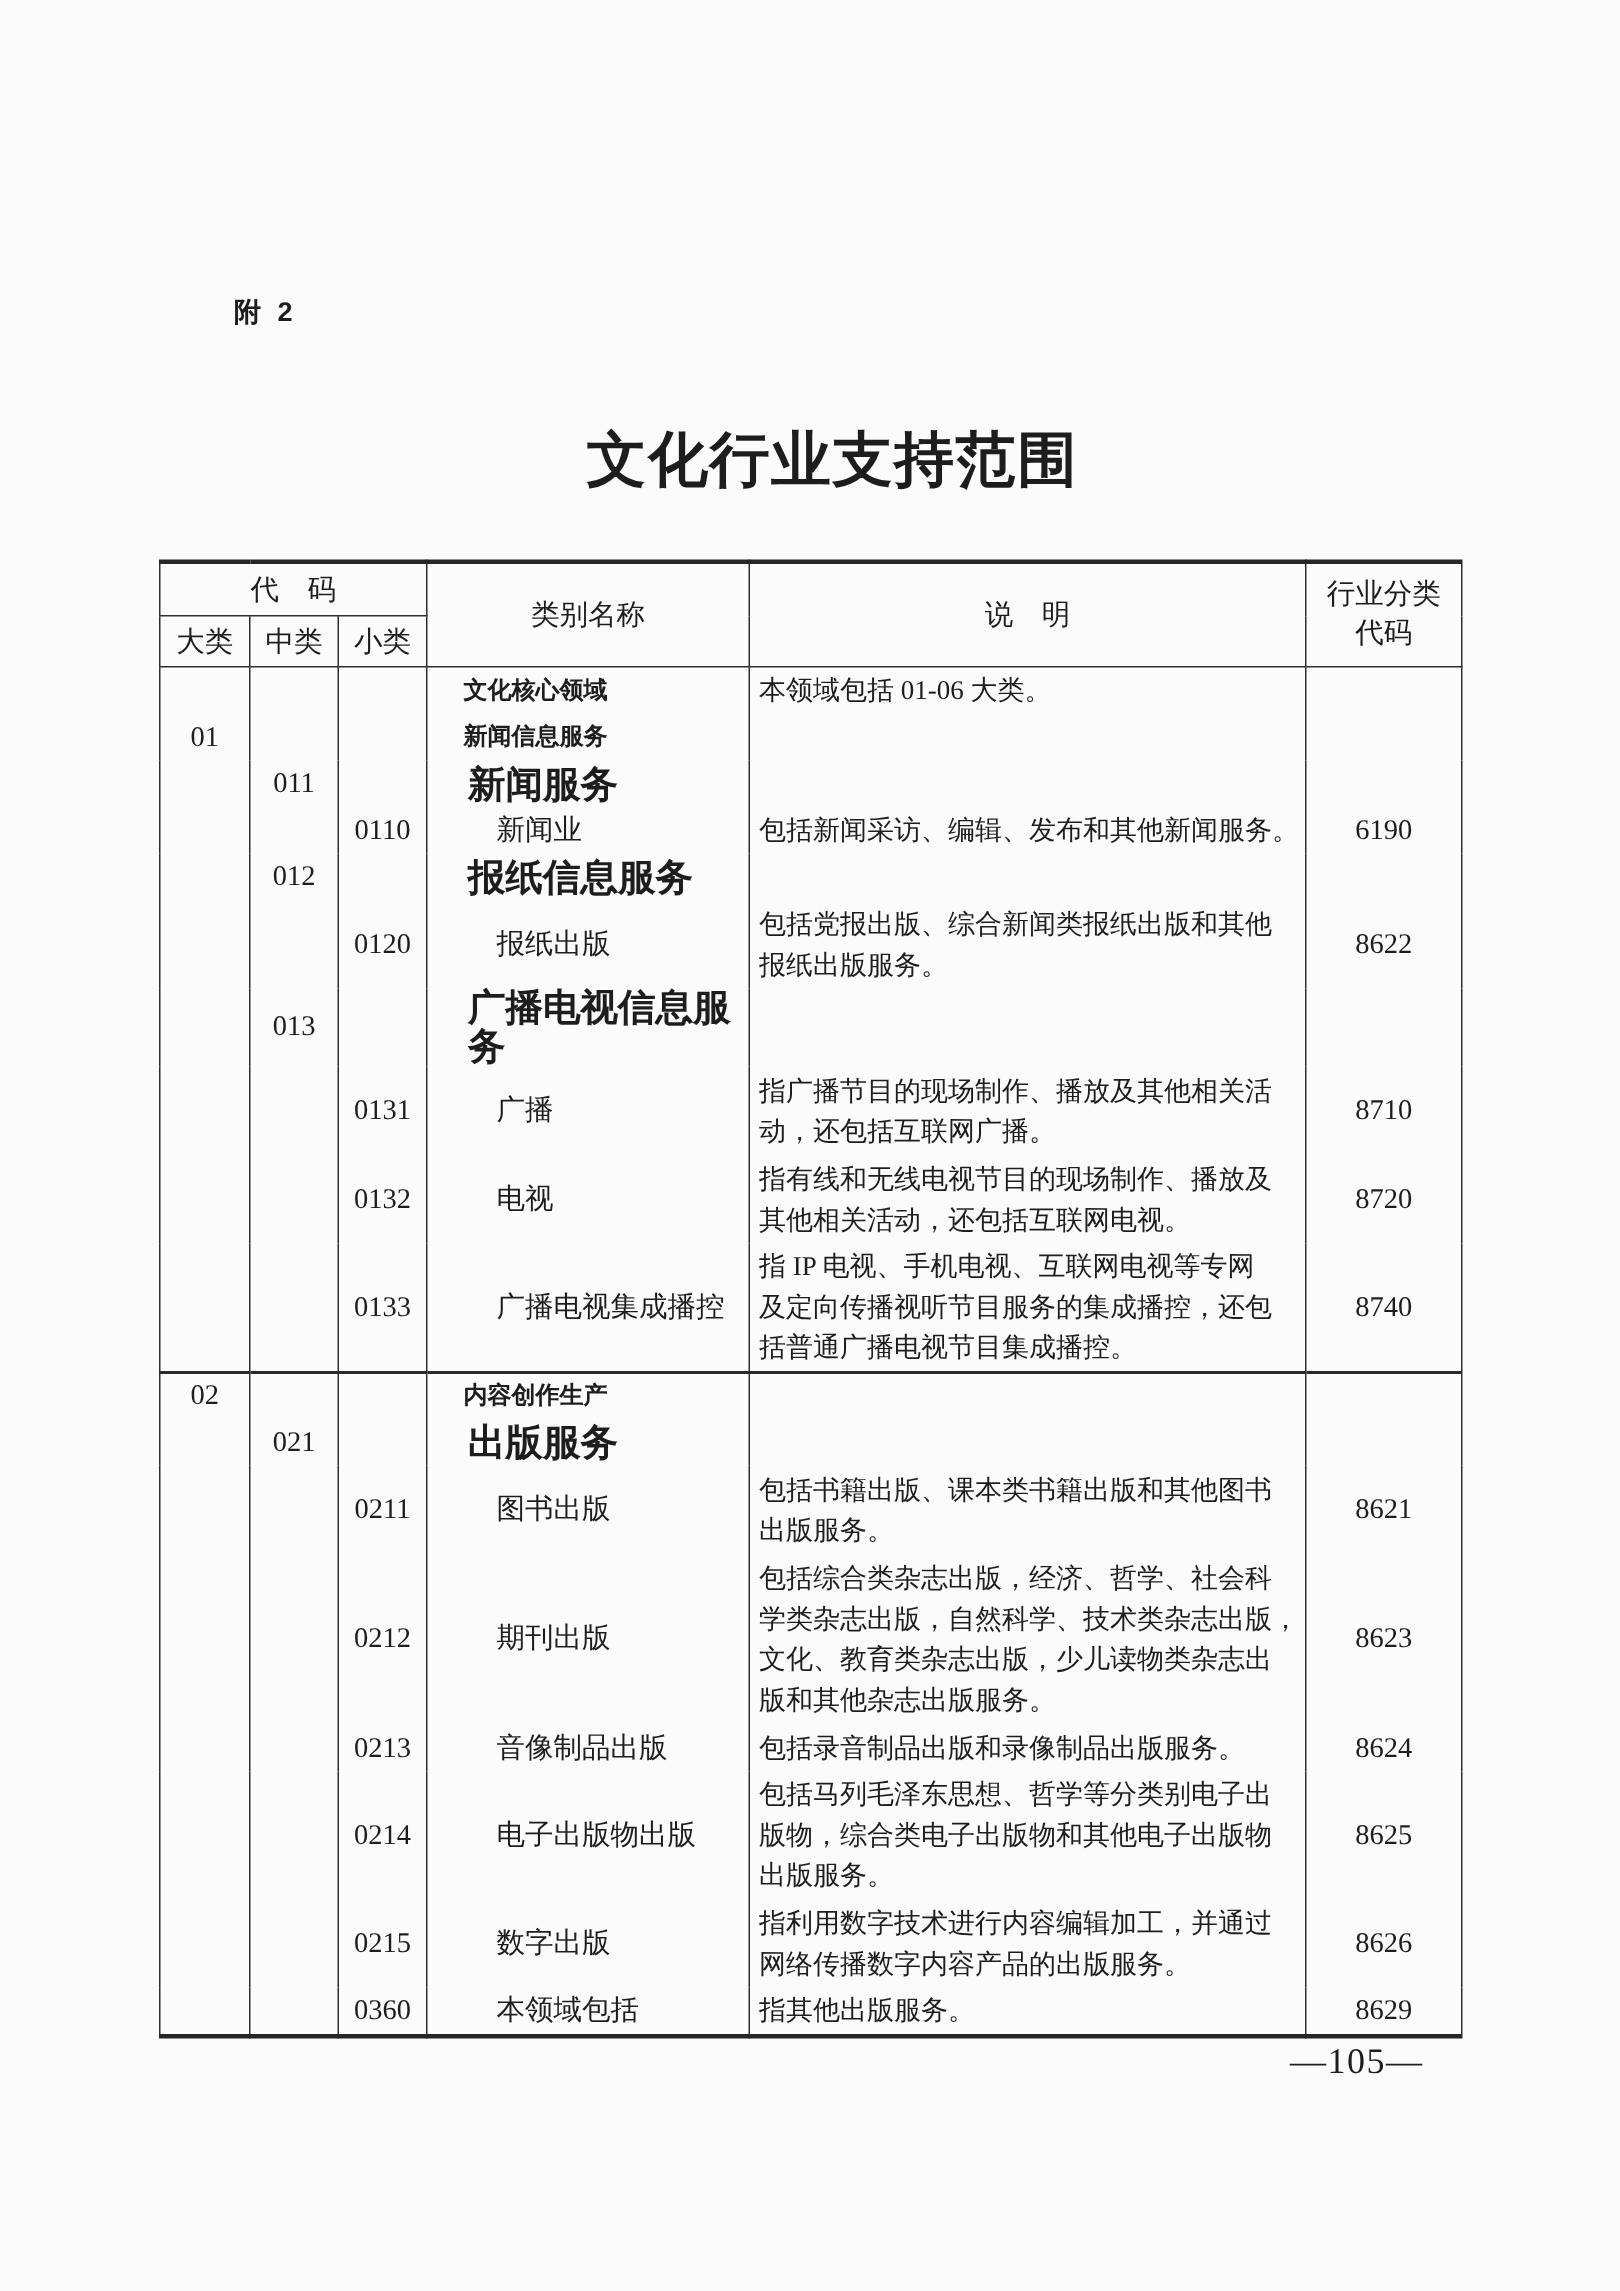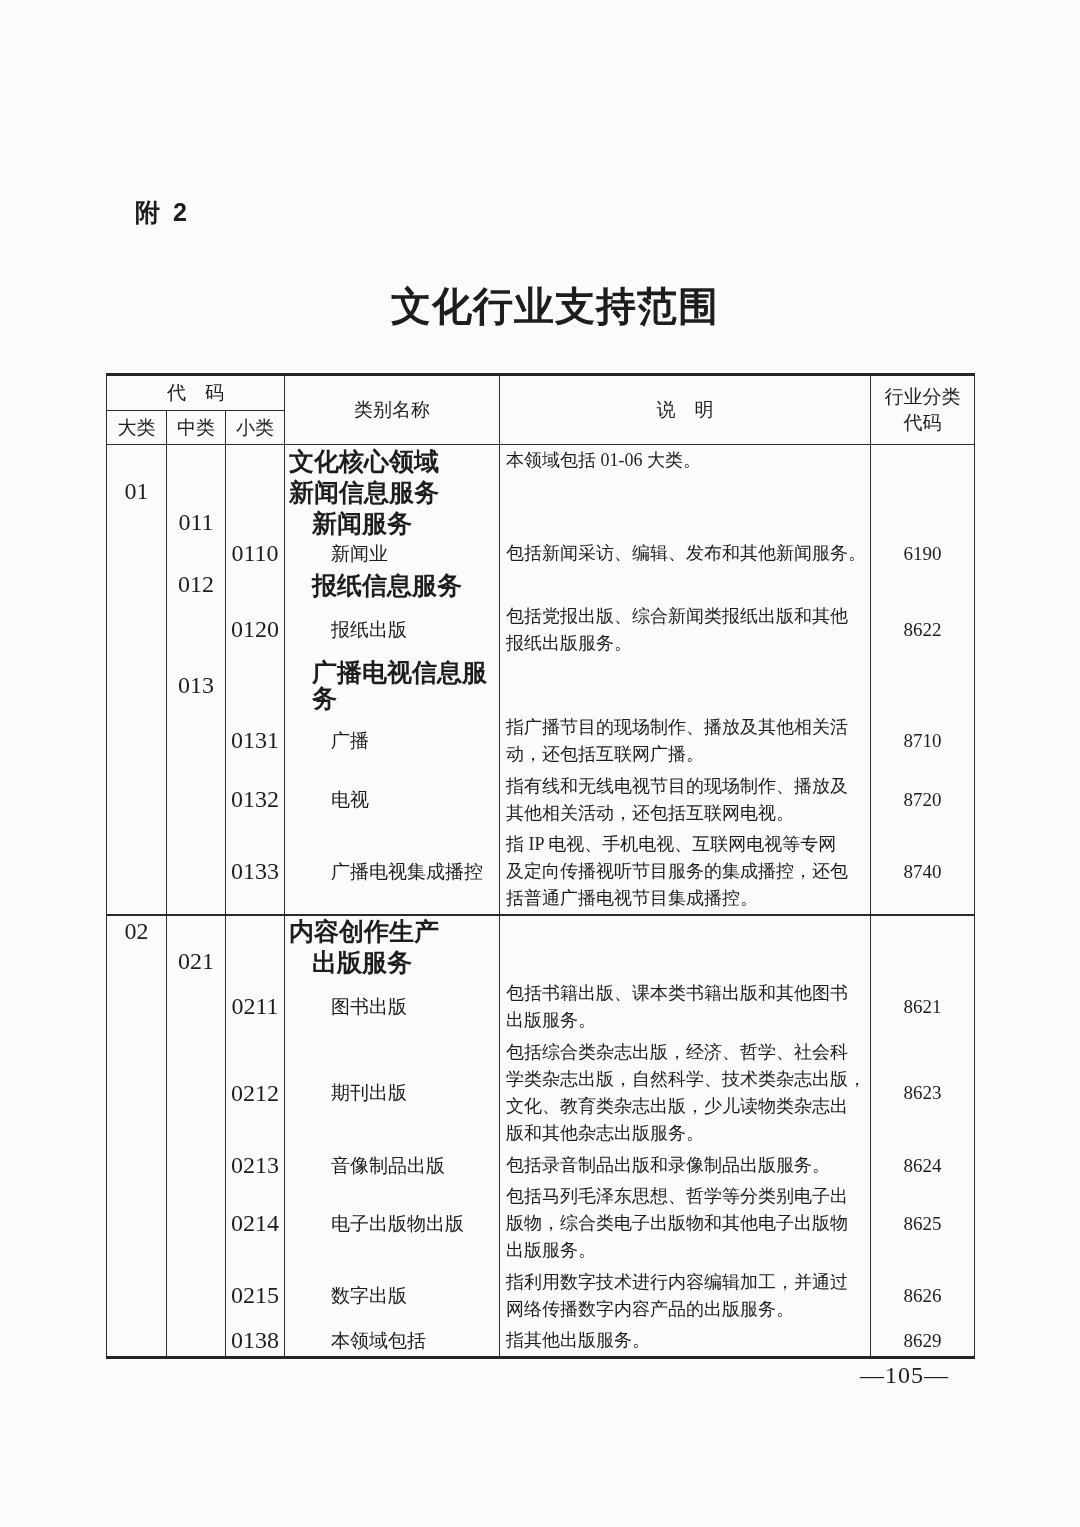--- a/index.html
+++ b/index.html
@@ -7,23 +7,23 @@
     width: 1080px; height: 1527px;
     background: #fbfbfb;
     font-family: "Liberation Serif", "DejaVu Serif", serif;
     color: #1d1d1d;
     position: relative;
     overflow: hidden;
   }
   .page { position: absolute; inset: 0; }
 
   .attachment-label {
-    position: absolute; left: 135px; top: 196px;
+    position: absolute; left: 156px; top: 196px;
     font-family: "Liberation Sans", "DejaVu Sans", sans-serif;
-    font-weight: 700; font-size: 25px; letter-spacing: 3px;
+    font-weight: 700; font-size: 18px; letter-spacing: 3px;
   }
   .doc-title {
     position: absolute; left: 0; top: 279px; width: 100%;
     text-align: center;
     font-weight: 700; font-size: 40px; letter-spacing: 1px; margin-left: 15px;
   }
 
   .table-wrap { position: absolute; left: 106px; top: 373px; }
   table.cls-table {
     border-collapse: collapse;
@@ -60,23 +60,23 @@
     padding: 0;
   }
   tr.sec-start td { border-top: 2px solid #2a2a2a; }
 
   tr.head-row { height: 31px; }
   tr.lines-1  { height: 31px; }
   tr.lines-2  { height: 59px; }
   tr.lines-3  { height: 84px; }
   tr.lines-4  { height: 114px; }
 
-  td.code-cell { text-align: center; font-size: 24px; margin-top: 13px; }
+  td.code-cell { text-align: center; font-size: 19px; margin-top: 13px; }
   td.name-cell { font-size: 19px; line-height: 26px; }
-  td.name-cell.lvl1 { padding-left: 4px;  font-weight: 700; font-family: Liberation Sans, sans-serif; font-size: 25px; }
+  td.name-cell.lvl1 { padding-left: 24px;  font-weight: 700; font-family: Liberation Mono, monospace; font-size: 16px; }
   td.name-cell.lvl2 { padding-left: 27px; font-weight: 700; font-family: "Liberation Sans", "DejaVu Sans", sans-serif; font-size: 25px; }
   td.name-cell.lvl3 { padding-left: 46px; font-weight: 400; }
   td.desc-cell {
     padding: 2px 4px 2px 6px;
     line-height: 27px;
     white-space: pre-line;
     text-align: left;
     margin-left: 44px;
   }
   td.ind-cell { text-align: center; font-size: 19px; }
@@ -264,21 +264,21 @@
             <td class="code-cell"></td>
             <td class="code-cell">0215</td>
             <td class="name-cell lvl3">数字出版</td>
             <td class="desc-cell">指利用数字技术进行内容编辑加工，并通过
 网络传播数字内容产品的出版服务。</td>
             <td class="ind-cell">8626</td>
           </tr>
           <tr class="lines-1">
             <td class="code-cell"></td>
             <td class="code-cell"></td>
-            <td class="code-cell">0138</td>
+            <td class="code-cell">0360</td>
             <td class="name-cell lvl3">本领域包括</td>
             <td class="desc-cell">指其他出版服务。</td>
             <td class="ind-cell">8629</td>
           </tr>
         </tbody>
     </table>
   </div>
 
   <div class="page-number">—105—</div>
 

